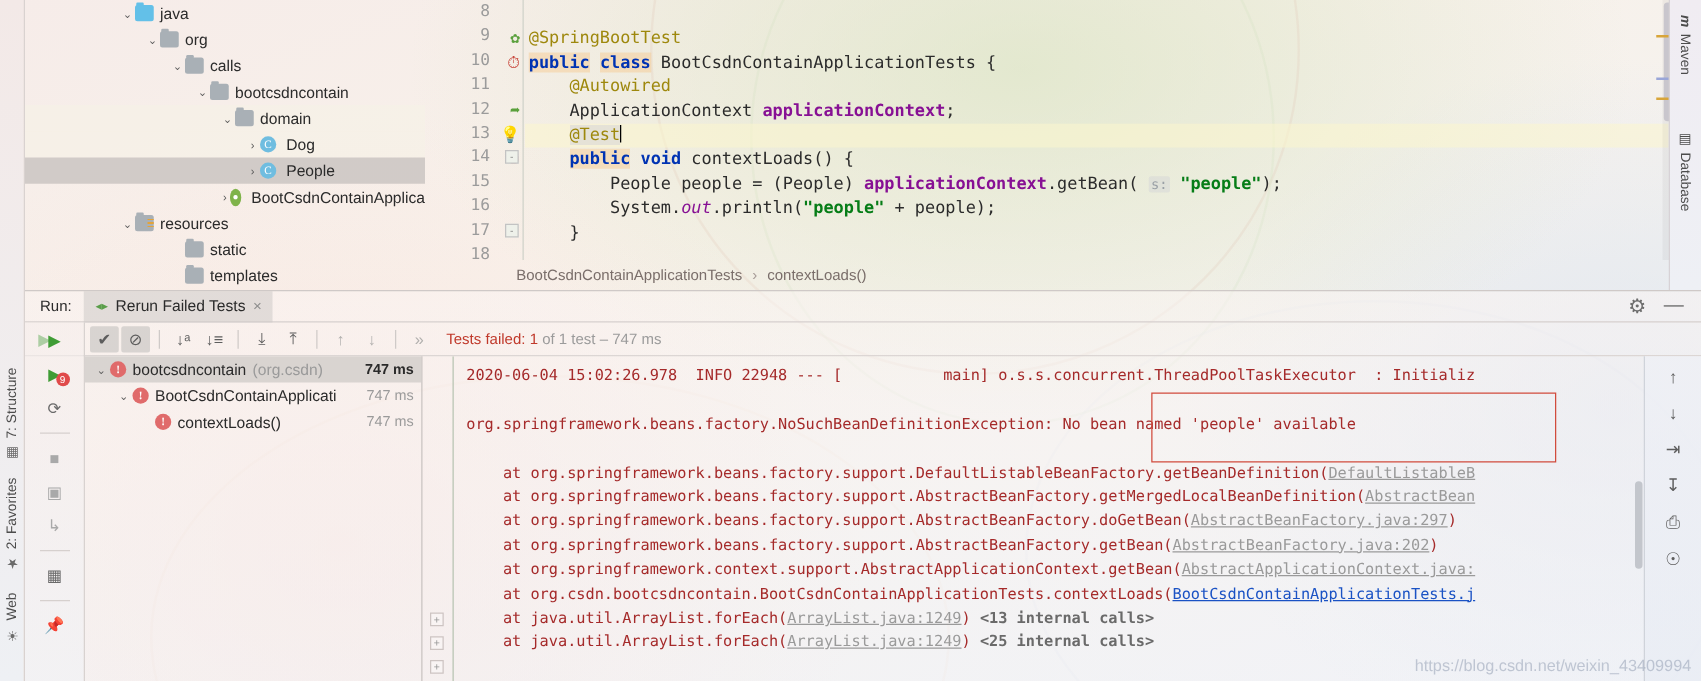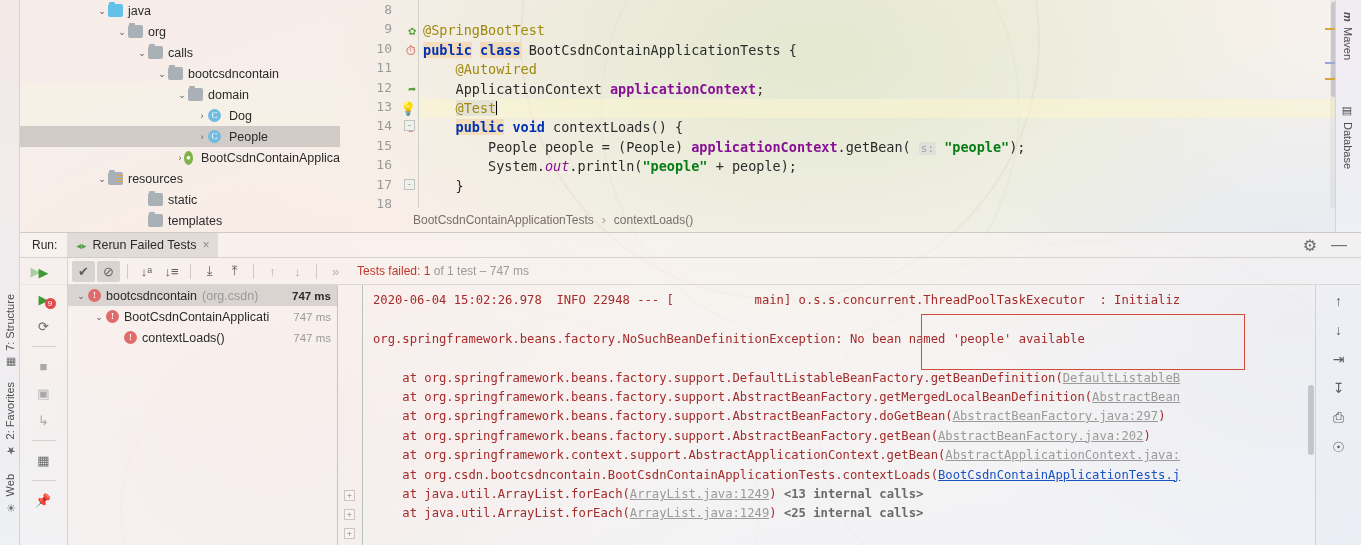--- a/index.html
+++ b/index.html
@@ -428,13 +428,14 @@
     <div class="cgutter">
       <span class="gi">↑</span>
       <span class="gi">↓</span>
       <span class="gi">⇥</span>
       <span class="gi">↧</span>
       <span class="gi">⎙</span>
       <span class="gi">☉</span>
     </div>
   </div>
 
+  <div class="watermark">https://blog.csdn.net/weixin_43409994</div>
 </div>
 
 </body></html>

